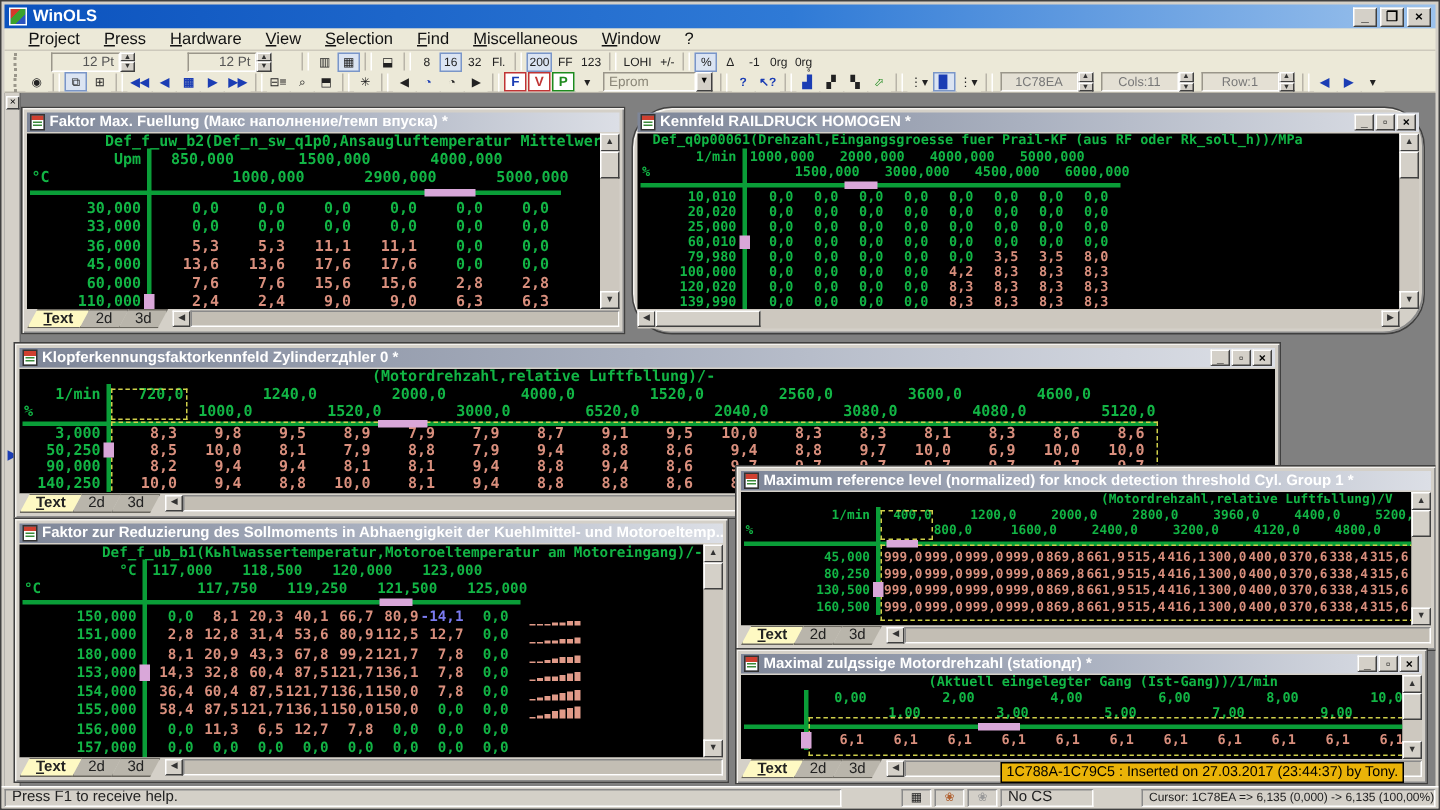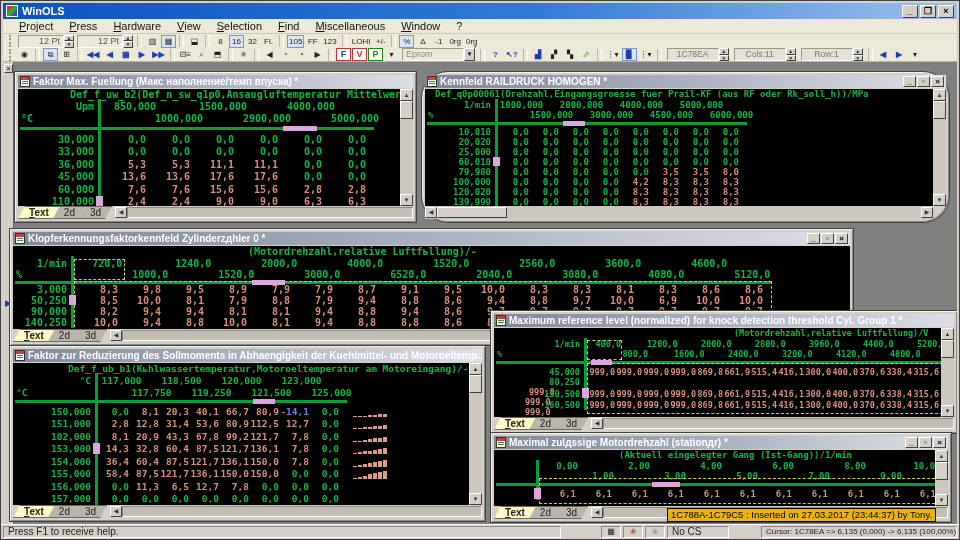--- a/index.html
+++ b/index.html
@@ -14,21 +14,21 @@
 .menu-item::first-letter{text-decoration:underline}
 .toolbar{position:absolute;left:2px;right:2px;background:#ece9d8;display:flex;align-items:center;gap:1px;padding-left:6px}
 .tb1{top:33px;height:14px}
 .tb2{top:47px;height:14px;border-bottom:1px solid #b8b4a8}
 .tbtn{min-width:15px;height:13px;padding:0 1px;background:#ece9d8;border:1px solid #ece9d8;font-size:8px;line-height:11px;text-align:center;color:#222;white-space:nowrap}
 .tbtn.pressed{background:#dbe4f2;border-color:#7a96c8}
 .tbtn.blue{color:#1b3db4;font-weight:bold}
 .tbtn.green{color:#1d8a1d}
 .tsep{width:5px;height:12px;border-left:1px solid #b8b4a8;border-right:1px solid #fff;margin:0 2px}
 .grip{width:3px;height:12px;border-left:2px dotted #9a968a;margin-right:4px}
-.spinbox{display:flex;align-items:center;height:13px;margin:0 1px}
+.spinbox{display:flex;align-items:center;height:13px;margin:0 17px}
 .spinbox .sval{width:46px;height:13px;background:#ece9d8;border:1px solid;border-color:#9a968a #fff #fff #9a968a;text-align:right;padding:0 3px;font-size:9px;line-height:11px;color:#555}
 .spinner{width:10px;height:13px;display:flex;flex-direction:column}
 .spinner div{flex:1;background:#d4d0c8;border:1px solid;border-color:#fff #404040 #404040 #fff;font-size:5px;line-height:4px;text-align:center;color:#333}
 .fvp{width:15px;height:13px;background:#fff;font-weight:bold;font-size:9px;line-height:11px;text-align:center}
 .combo{display:flex;height:13px;margin:0 2px}
 .combo .cval{width:62px;background:#ece9d8;border:1px solid;border-color:#9a968a #fff #fff #9a968a;font-size:9px;color:#8a8678;padding:0 3px;line-height:11px}
 .combo .cdd{width:11px;background:#d4d0c8;border:1px solid;border-color:#fff #404040 #404040 #fff;font-size:6px;text-align:center;line-height:11px}
 .field{display:flex;height:13px;margin:0 2px}
 .field .fval{width:52px;background:#e4e0d4;border:1px solid;border-color:#9a968a #fff #fff #9a968a;font-size:8.5px;color:#777;text-align:center;line-height:11px}
 .mdi{position:absolute;left:2px;top:61px;right:2px;bottom:15px;background:#808080;overflow:hidden}
@@ -122,21 +122,21 @@
     <span class="tbtn">▥</span>
     <span class="tbtn pressed">▦</span>
     <span class="tsep"></span>
     <span class="tbtn">⬓</span>
     <span class="tsep"></span>
     <span class="tbtn">8</span>
     <span class="tbtn pressed">16</span>
     <span class="tbtn">32</span>
     <span class="tbtn">Fl.</span>
     <span class="tsep"></span>
-    <span class="tbtn pressed">105</span>
+    <span class="tbtn pressed">200</span>
     <span class="tbtn">FF</span>
     <span class="tbtn">123</span>
     <span class="tsep"></span>
     <span class="tbtn">LOHI</span>
     <span class="tbtn">+/-</span>
     <span class="tsep"></span>
     <span class="tbtn pressed">%</span>
     <span class="tbtn">Δ</span>
     <span class="tbtn">-1</span>
     <span class="tbtn">0rg</span>
@@ -597,21 +597,21 @@
             <span class="cell c-mod" style="width: 27px;">869,8</span>
             <span class="cell c-mod" style="width: 27px;">661,9</span>
             <span class="cell c-mod" style="width: 27px;">515,4</span>
             <span class="cell c-mod" style="width: 27px;">416,1</span>
             <span class="cell c-mod" style="width: 27px;">300,0</span>
             <span class="cell c-mod" style="width: 27px;">400,0</span>
             <span class="cell c-mod" style="width: 27px;">370,6</span>
             <span class="cell c-mod" style="width: 27px;">338,4</span>
             <span class="cell c-mod" style="width: 27px;">315,6</span>
           </div>
-          <div class="map-row" style="top: 49px; height: 11px; flex-direction: column;">
+          <div class="map-row" style="top: 49px; height: 11px;">
             <span class="rowlabel" style="width: 86px;">80,250</span>
             <span class="cell c-mod" style="width: 27px; margin-left: 8px;">999,0</span>
             <span class="cell c-mod" style="width: 27px;">999,0</span>
             <span class="cell c-mod" style="width: 27px;">999,0</span>
             <span class="cell c-mod" style="width: 27px;">999,0</span>
             <span class="cell c-mod" style="width: 27px;">869,8</span>
             <span class="cell c-mod" style="width: 27px;">661,9</span>
             <span class="cell c-mod" style="width: 27px;">515,4</span>
             <span class="cell c-mod" style="width: 27px;">416,1</span>
             <span class="cell c-mod" style="width: 27px;">300,0</span>
@@ -726,21 +726,21 @@
           <span class="spark" style="left: 340px; top: 56px;">
             <i style="height: 1px;"></i>
             <i style="height: 1px;"></i>
             <i style="height: 2px;"></i>
             <i style="height: 2px;"></i>
             <i style="height: 3px;"></i>
             <i style="height: 3px;"></i>
             <i style="height: 4px;"></i>
           </span>
           <div class="map-row" style="top: 67px; height: 12.5px;">
-            <span class="rowlabel" style="width: 78px;">102,000</span>
+            <span class="rowlabel" style="width: 78px;">180,000</span>
             <span class="cell c-mod" style="width: 30px; margin-left: 8px;">8,1</span>
             <span class="cell c-mod" style="width: 30px;">20,9</span>
             <span class="cell c-mod" style="width: 30px;">43,3</span>
             <span class="cell c-mod" style="width: 30px;">67,8</span>
             <span class="cell c-mod" style="width: 30px;">99,2</span>
             <span class="cell c-mod" style="width: 30px;">121,7</span>
             <span class="cell c-mod" style="width: 30px;">7,8</span>
             <span class="cell c-zero" style="width: 30px;">0,0</span>
           </div>
           <span class="spark" style="left: 340px; top: 68.5px;">

